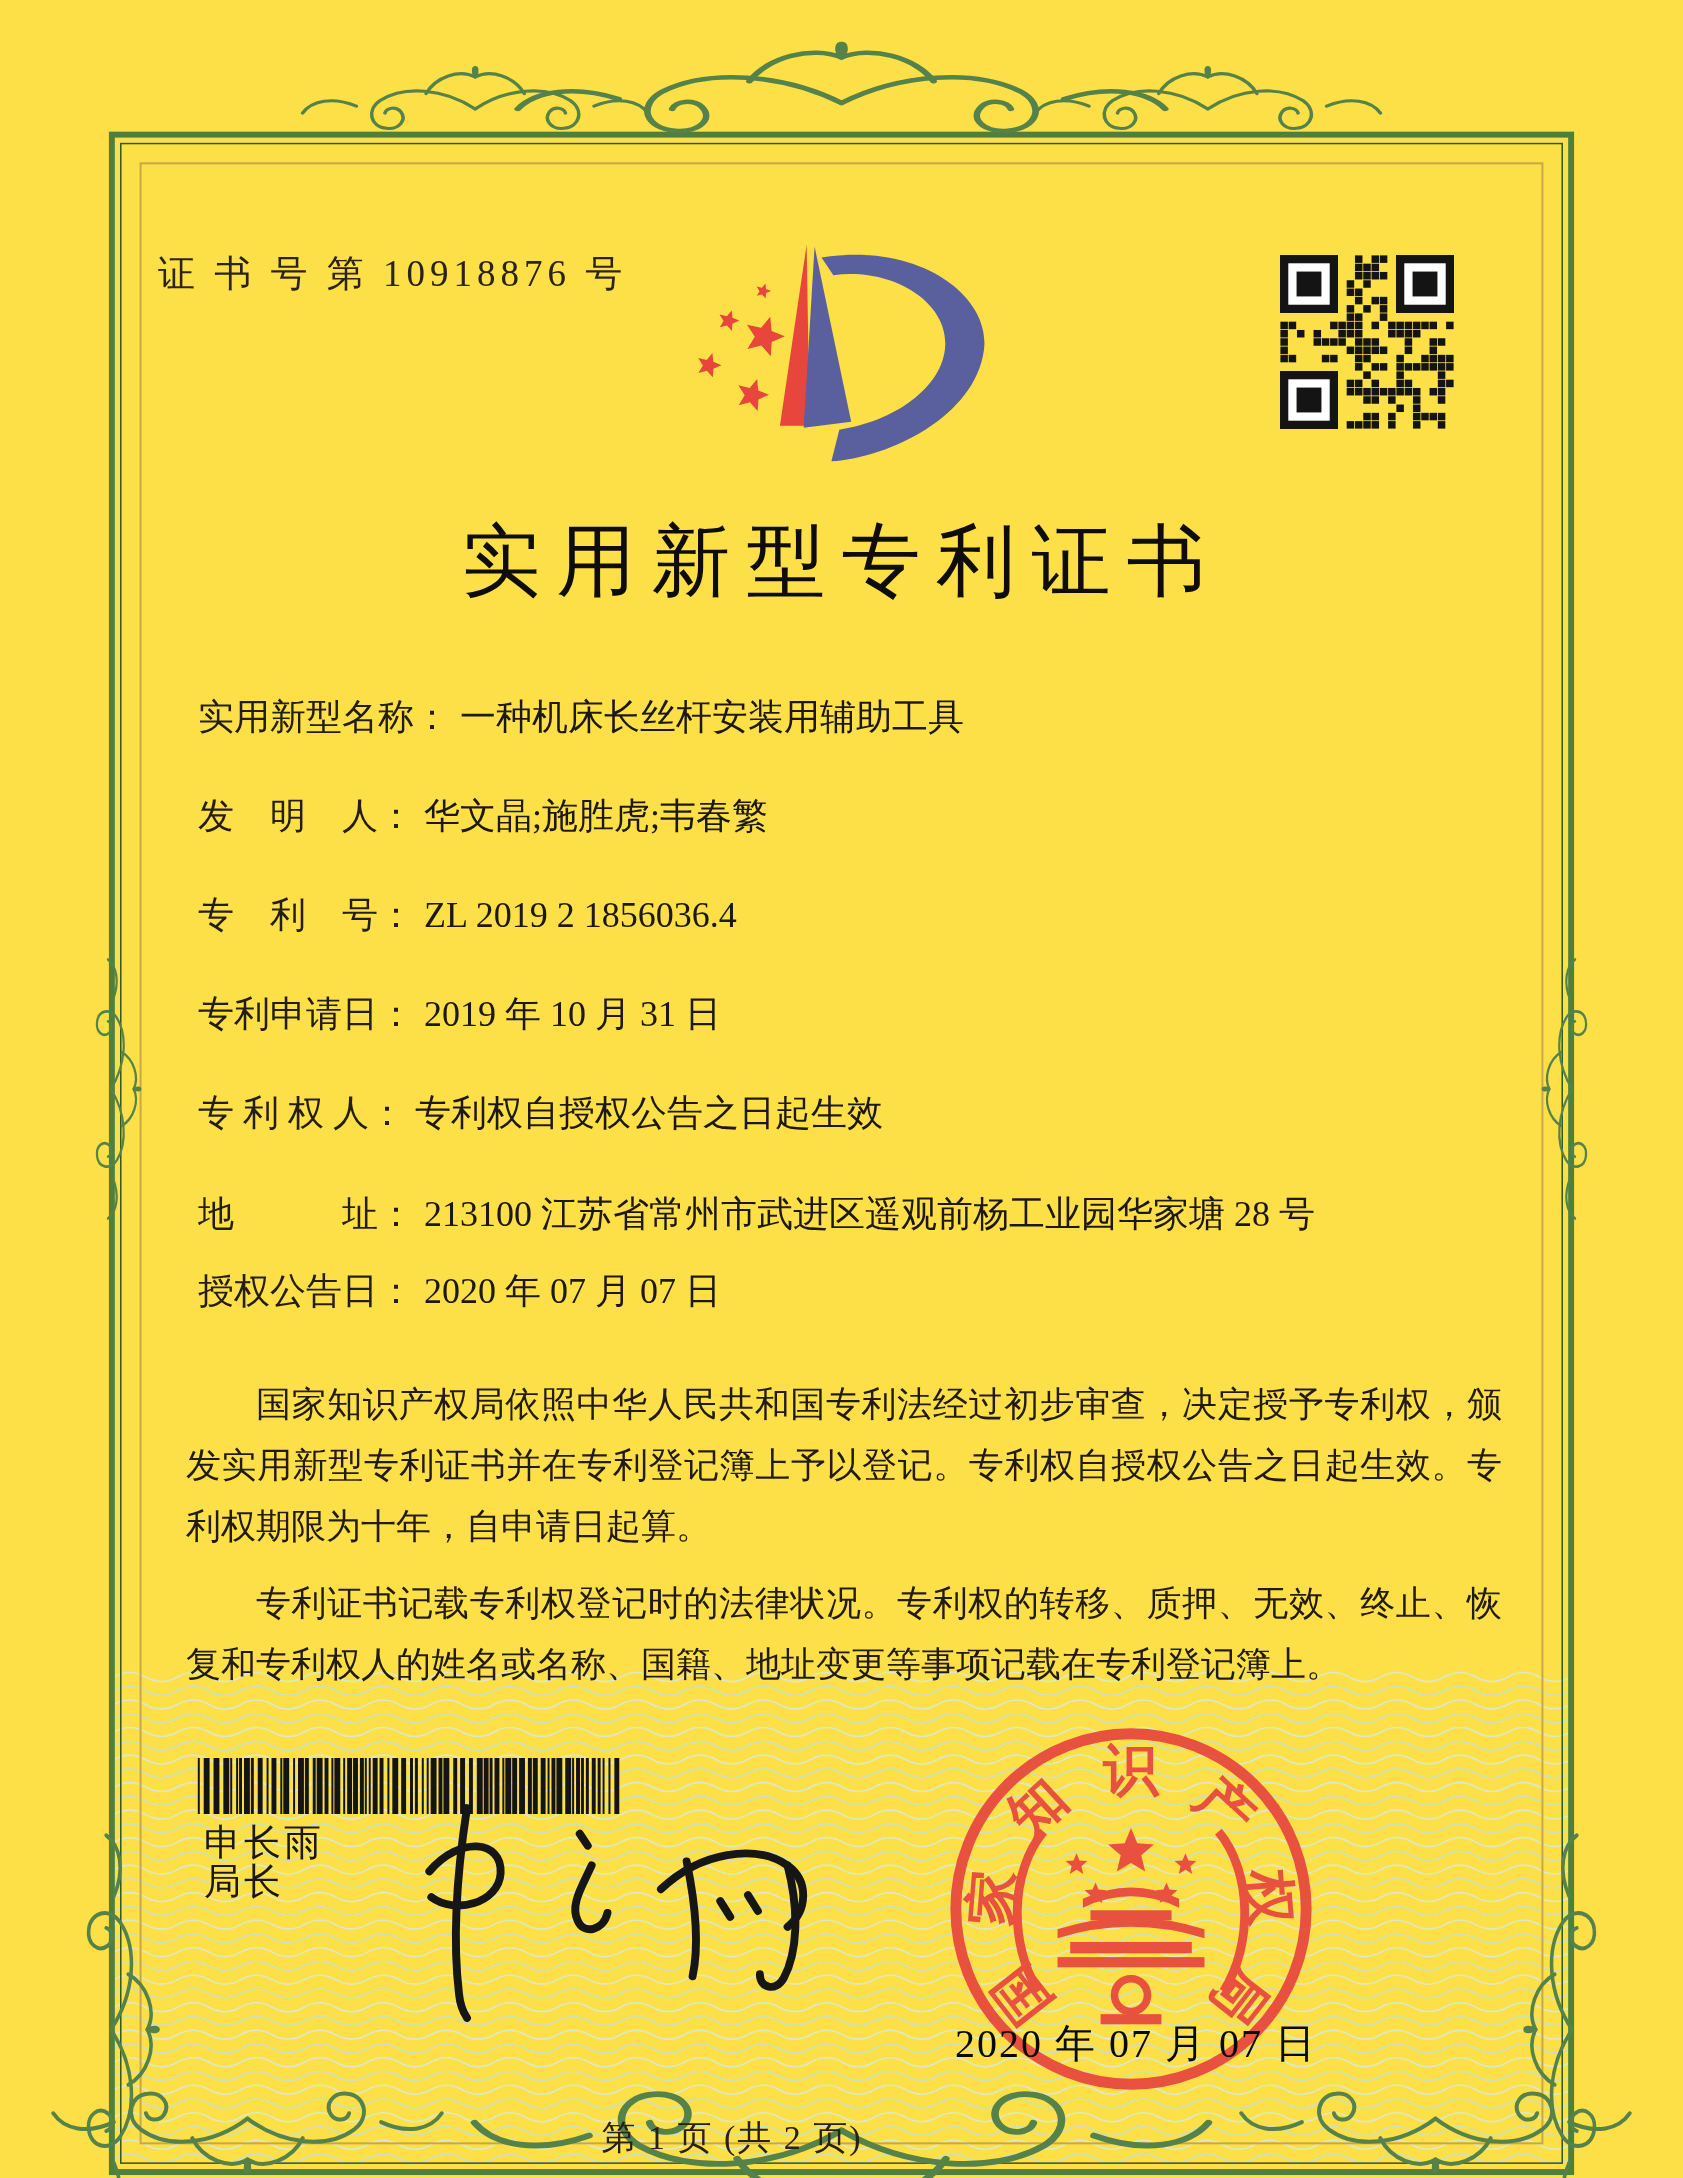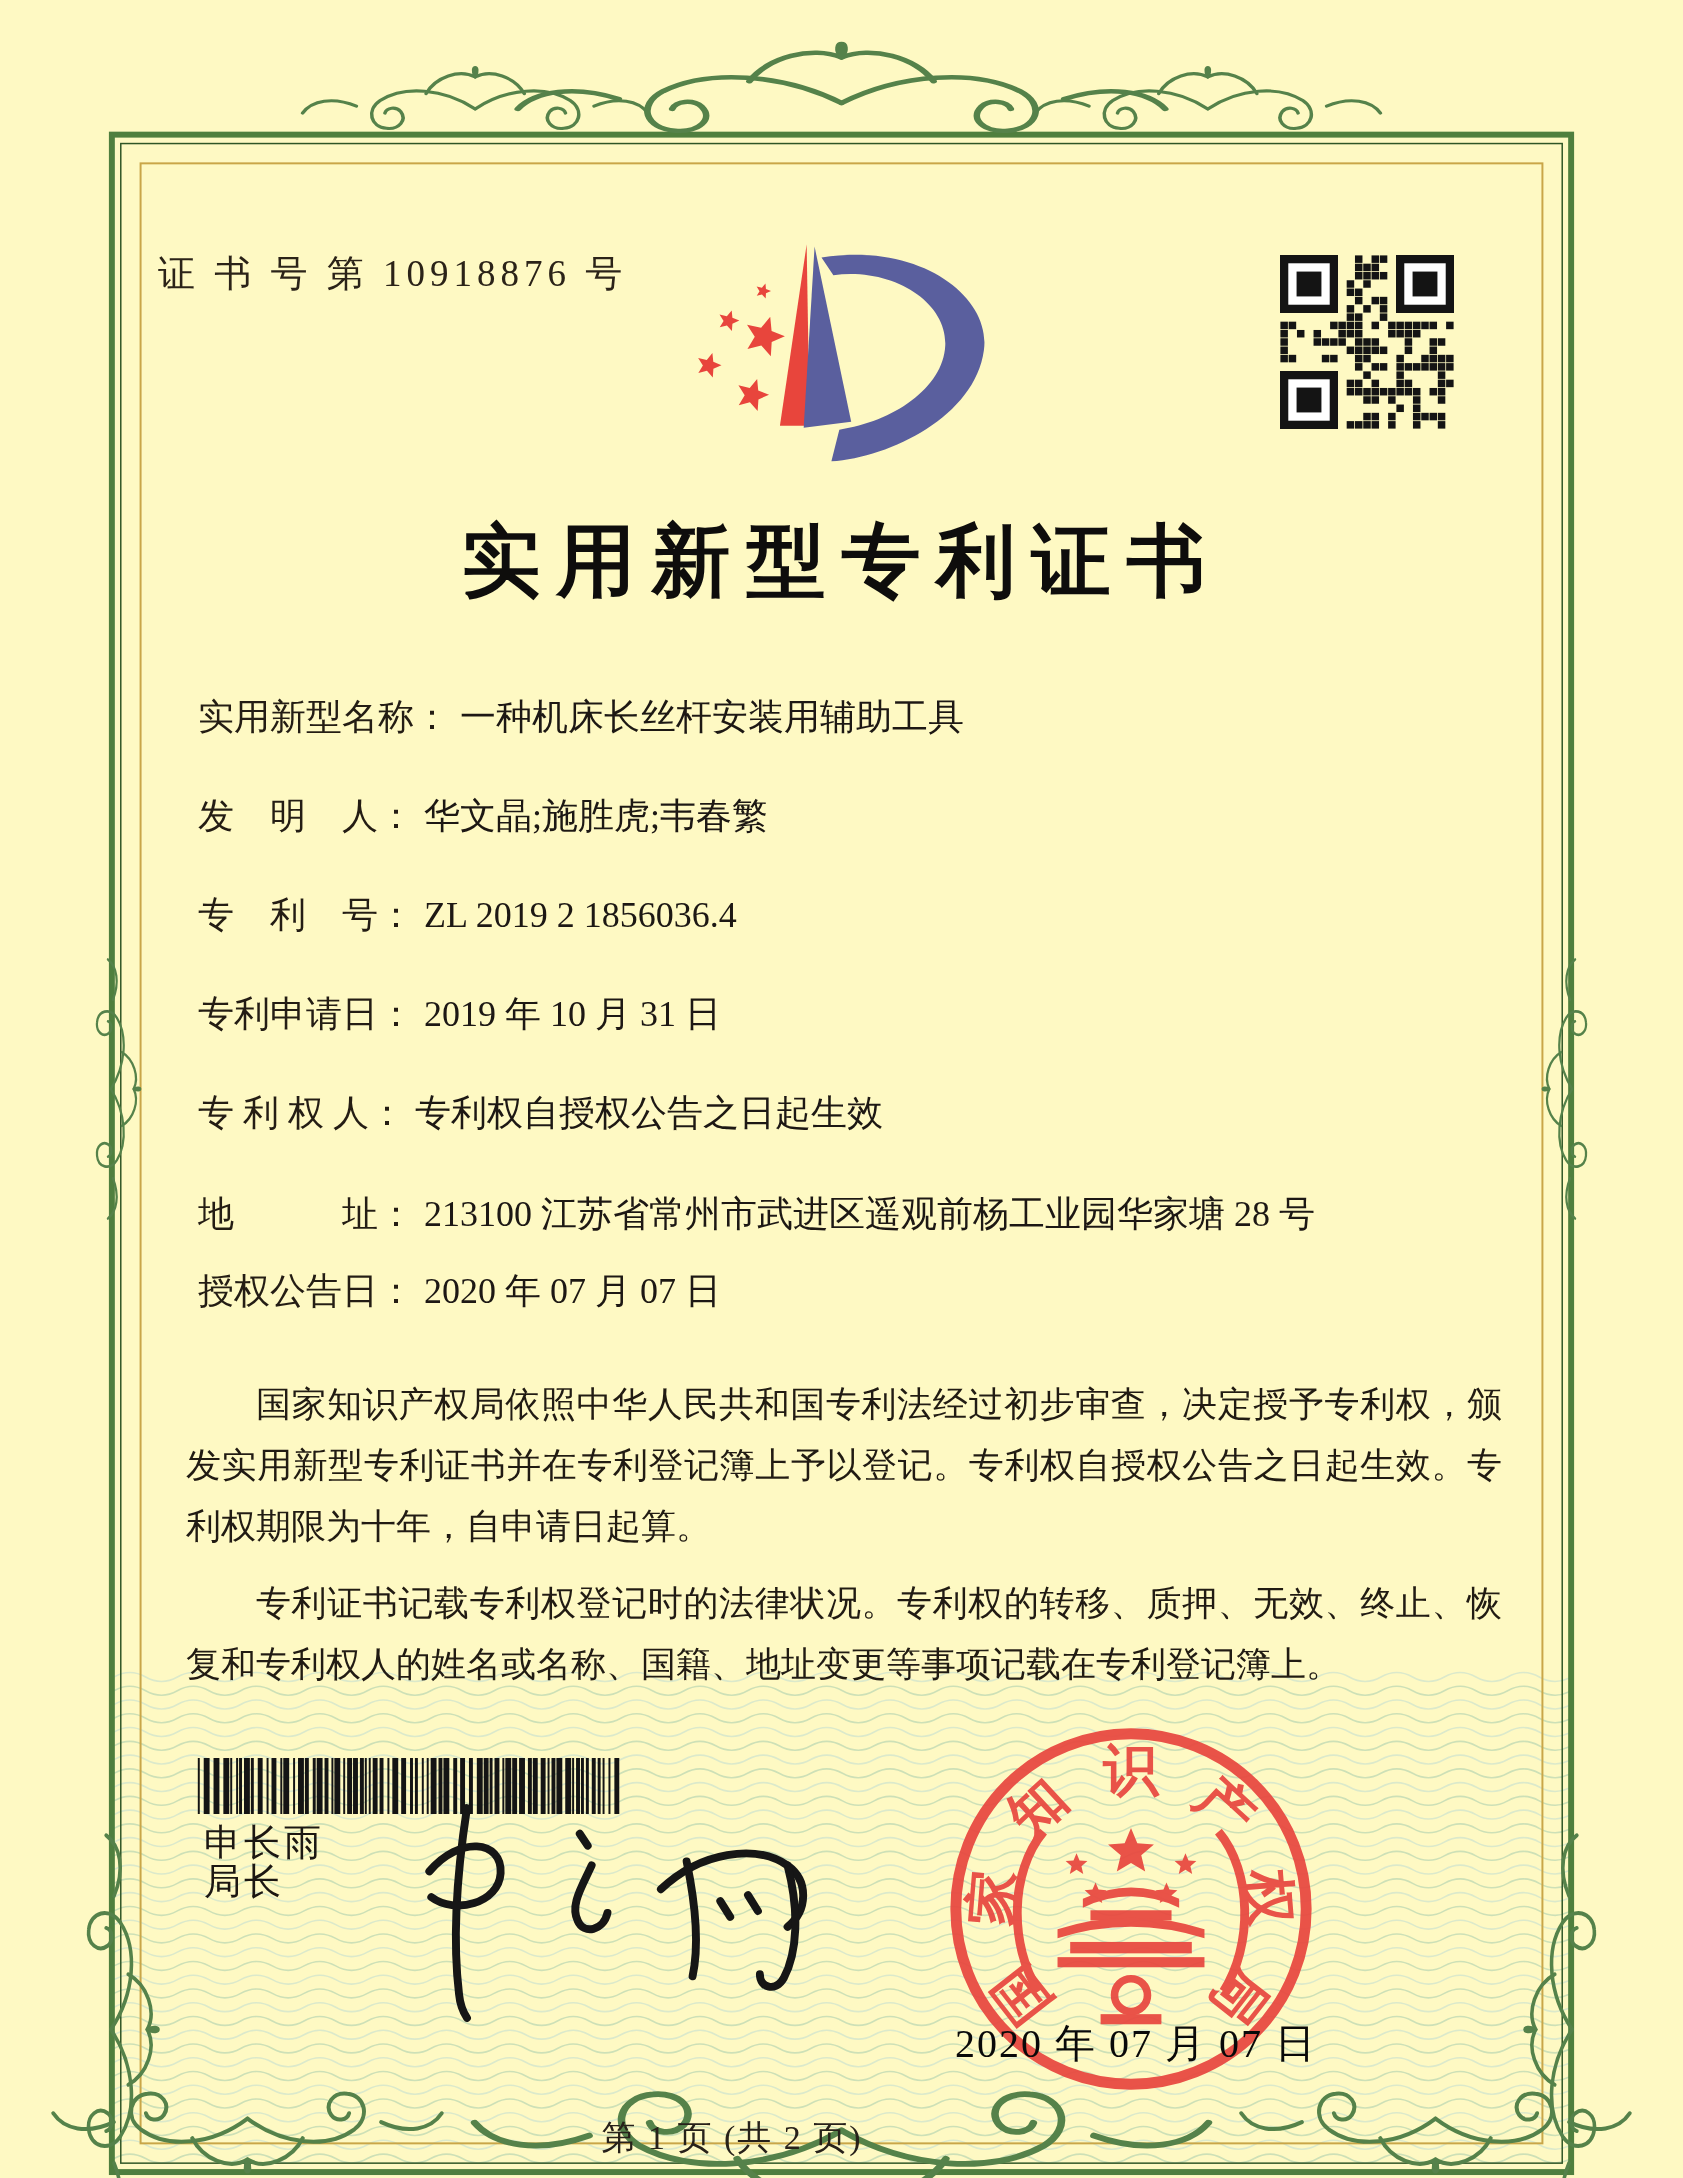--- a/index.html
+++ b/index.html
@@ -1,24 +1,24 @@
 <!DOCTYPE html>
 <html><head>
 <meta charset="utf-8">
 <style>
   html,body{margin:0;padding:0;background:#ffffff;}
   #page{
     position:relative;width:1683px;height:2178px;overflow:hidden;
-    background:#fef9c3;
+    background:#fde047;
     font-family:"Liberation Serif","DejaVu Serif",serif;
     color:#1c1712;
   }
   .abs{position:absolute;}
   #cert-no{left:158px;top:249px;font-size:37px;letter-spacing:5px;color:#2b2318;z-index:5;}
-  #title{left:0;top:509px;width:1683px;text-align:center;font-size:79px;font-weight:bold;
+  #title{left:0;top:509px;width:1683px;text-align:center;font-size:79px;font-weight:normal;
          letter-spacing:16px;color:#0e0d0c;z-index:5;}
   .field-row{left:198px;width:1317px;font-size:36px;white-space:nowrap;z-index:5;}
   .field-label{color:#241d14;}
   .field-value{color:#1d1814;margin-left:10px;}
   .second-col{position:absolute;left:584px;top:0;}
   #body-text{left:170px;top:1358px;width:1348px;z-index:5;}
   #body-text p{margin:16px;font-size:35px;line-height:61px;text-align:justify;text-indent:2em;color:#211b13;}
   #director-label{left:204px;top:1857px;font-size:37px;letter-spacing:3px;z-index:5;}
   #director-name{left:204px;top:1818px;font-size:37px;letter-spacing:3px;z-index:5;}
   #seal-date{left:943px;top:2016px;width:386px;text-align:center;font-size:40px;letter-spacing:2px;

